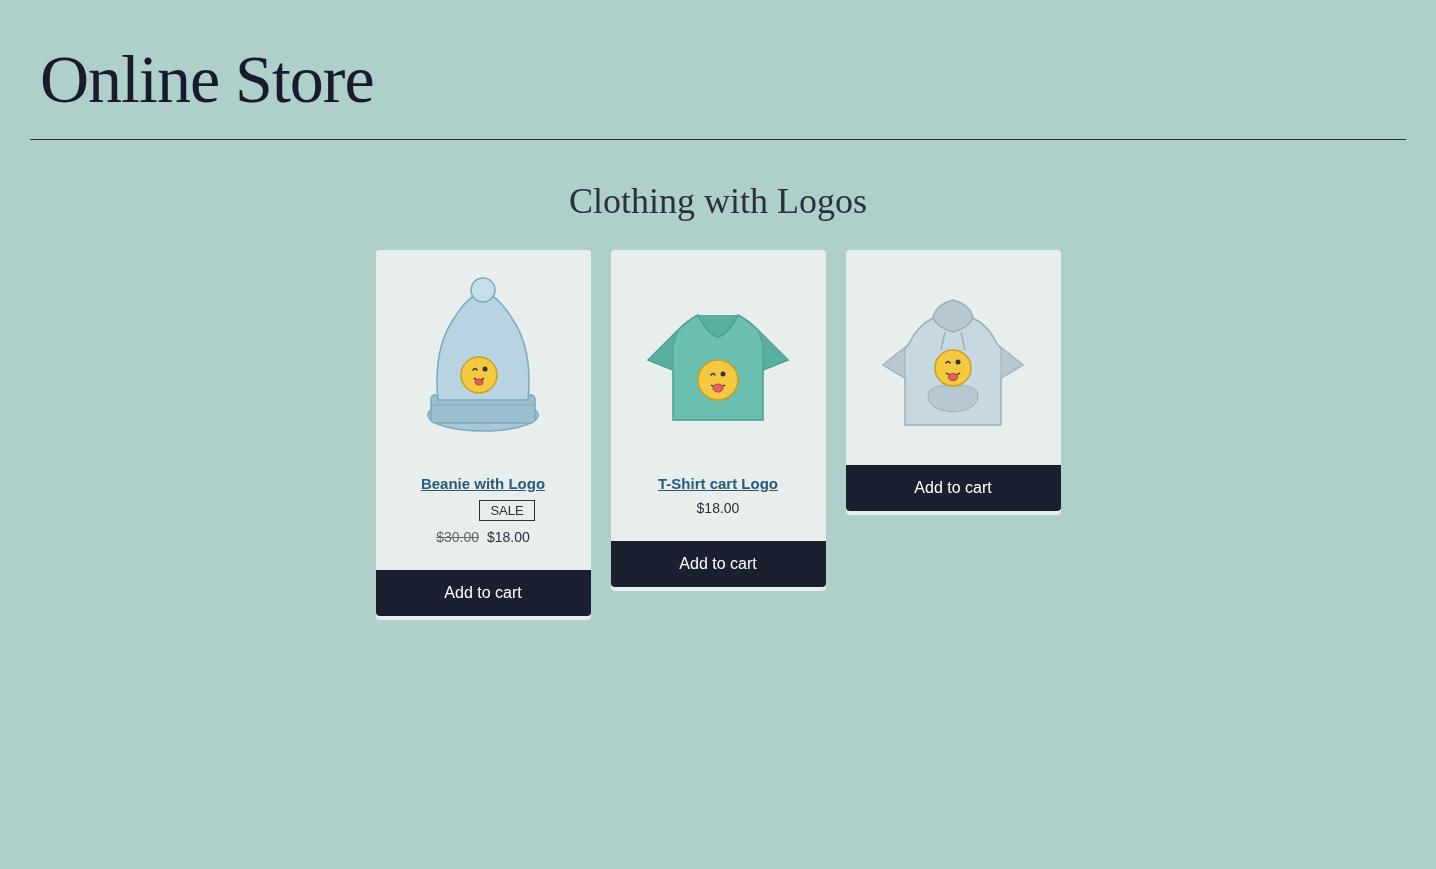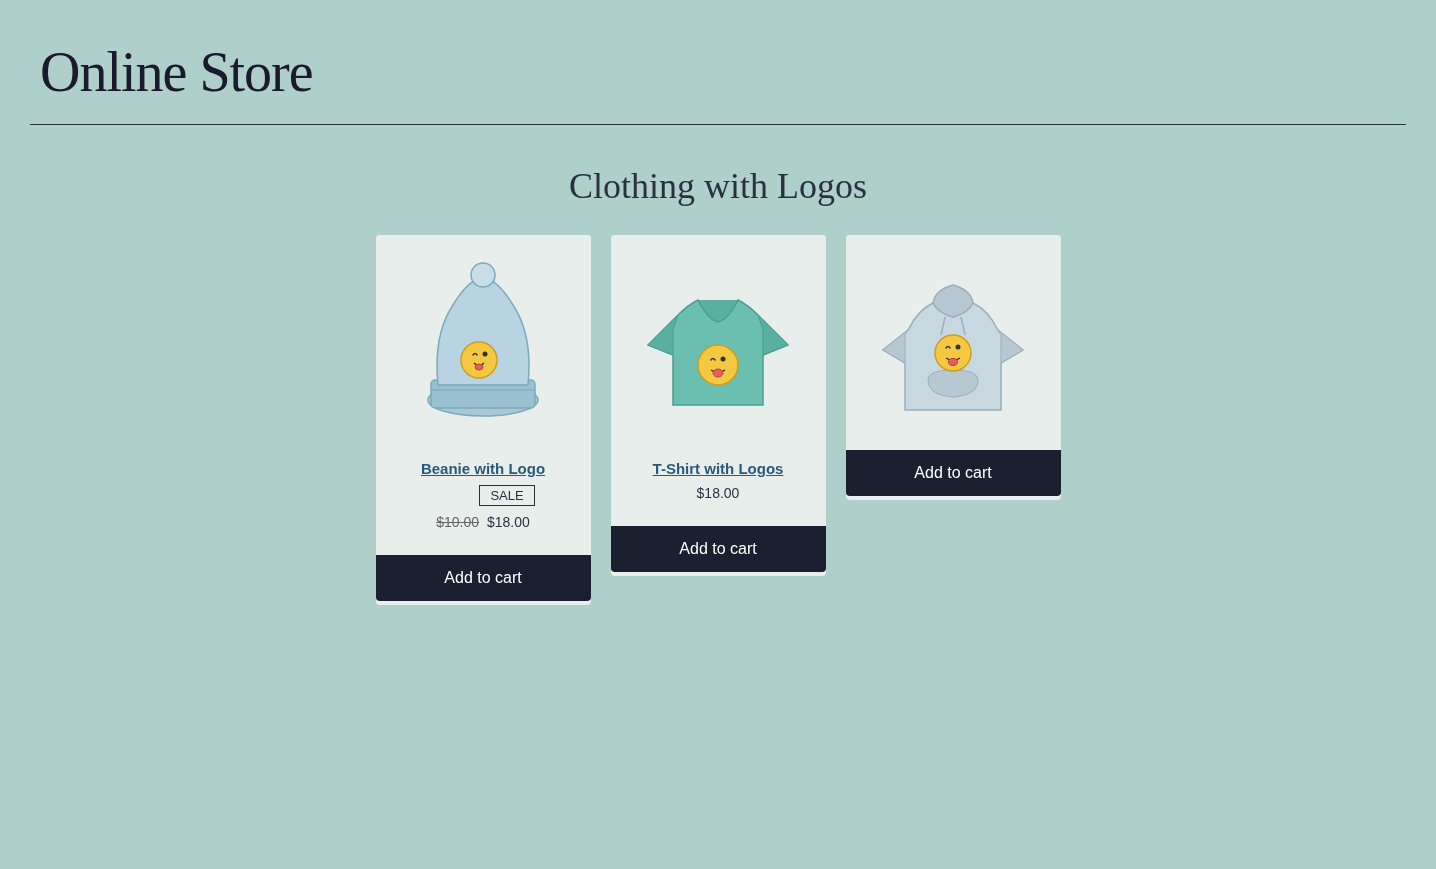--- a/index.html
+++ b/index.html
@@ -9,21 +9,21 @@
     }
 
     body {
       background-color: #aecfca;
       font-family: 'Georgia', serif;
       min-height: 869px;
       width: 1436px;
     }
 
     .page-title {
-      font-size: 56px;
+      font-size: 68px;
       font-weight: 300;
       color: #1a1a2e;
       padding: 40px 40px 20px 40px;
       letter-spacing: -1px;
     }
 
     .divider {
       border: none;
       border-top: 1px solid #2a3040;
       margin: 0 30px;
@@ -178,21 +178,21 @@
           <circle cx="82" cy="99" r="2.5" fill="#333"></circle>
 
           <path d="M 71 108 Q 76 113 81 108" stroke="#333" stroke-width="1.5" fill="none"></path>
           <ellipse cx="76" cy="112" rx="4" ry="3" fill="#e06060" stroke="#c04040" stroke-width="1"></ellipse>
         </svg>
       </div>
       <div class="product-info">
         <a class="product-name" href="#">Beanie with Logo</a>
         <span class="sale-badge">SALE</span>
         <div class="price-container">
-          <span class="price-original">$10.00</span>
+          <span class="price-original">$30.00</span>
           <span class="price-current">$18.00</span>
         </div>
       </div>
       <button class="add-to-cart-btn">Add to cart</button>
     </div>
 
     <div class="product-card">
       <div class="product-image-container">
         <svg class="tshirt-svg" viewBox="0 0 160 170" xmlns="http://www.w3.org/2000/svg">
 
@@ -208,21 +208,21 @@
 
           <path d="M 73 105 Q 75 102 77 105" stroke="#333" stroke-width="1.5" fill="none" stroke-linecap="round"></path>
 
           <circle cx="85" cy="104" r="2.5" fill="#333"></circle>
 
           <path d="M 73 115 Q 80 120 87 115" stroke="#333" stroke-width="1.5" fill="none"></path>
           <ellipse cx="80" cy="118" rx="5" ry="4" fill="#e06060" stroke="#c04040" stroke-width="1"></ellipse>
         </svg>
       </div>
       <div class="product-info">
-        <a class="product-name" href="#">T-Shirt with Logos</a>
+        <a class="product-name" href="#">T-Shirt cart Logo</a>
         <div class="price-container">
           <span class="price-single">$18.00</span>
         </div>
       </div>
       <button class="add-to-cart-btn">Add to cart</button>
     </div>
 
     <div class="product-card">
       <div class="product-image-container">
         <svg class="hoodie-svg" viewBox="0 0 160 170" xmlns="http://www.w3.org/2000/svg">

